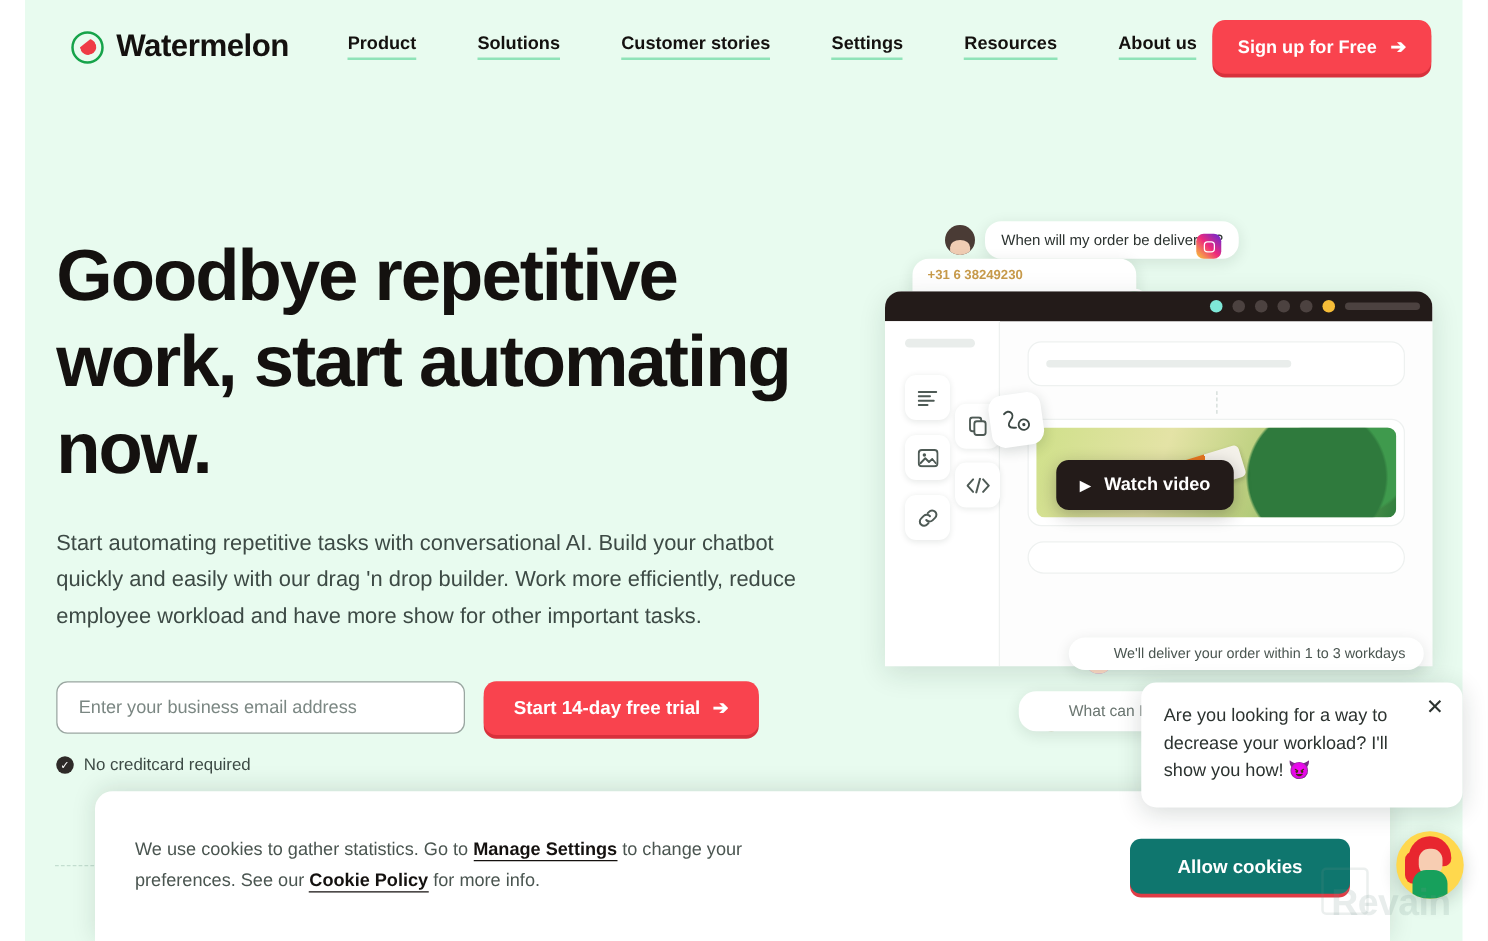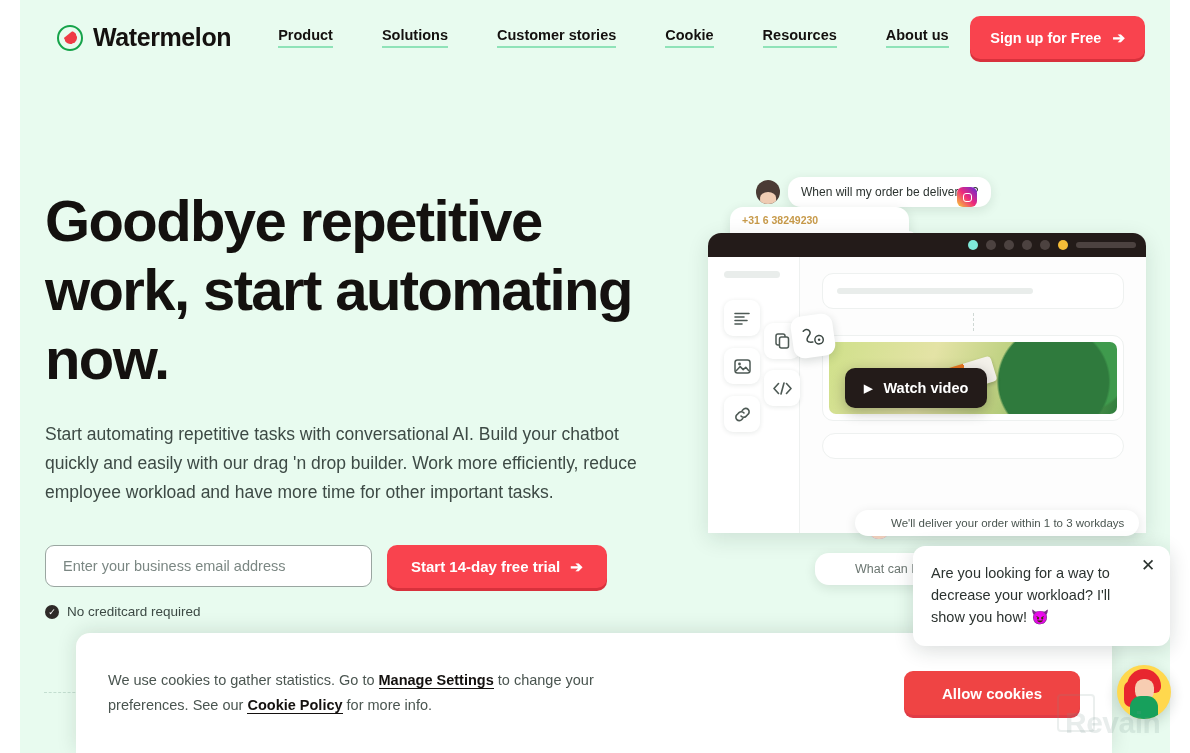--- a/index.html
+++ b/index.html
@@ -243,21 +243,21 @@
     position: absolute; left: 76px; top: 633px;
     width: 1036px; height: 120px;
     background: #fff; border-radius: 14px 14px 0 0;
     box-shadow: 0 -2px 20px rgba(20,40,30,.13);
     display: flex; align-items: center; padding: 0 32px;
   }
   .cookie-text { font-size: 14.5px; line-height: 25px; color: #4a5550; width: 560px; }
   .cookie-text b { color: #14110f; border-bottom: 1.5px solid #14110f; cursor: pointer; }
   .cookie-btns { margin-left: auto; display: flex; gap: 23px; }
   .allow-btn {
-    background: #ef4444; color: #fff; border: none; border-radius: 9px;
+    background: #0f766e; color: #fff; border: none; border-radius: 9px;
     box-shadow: 0 3px 0 #e03c46;
     height: 44px; width: 176px; font-size: 15px; font-weight: 700;
     font-family: "Liberation Sans", sans-serif; cursor: pointer;
   }
   .reject-btn {
     background: #231b19; color: #fff; border: none; border-radius: 9px;
     height: 44px; width: 176px; font-size: 15px; font-weight: 700;
     font-family: "Liberation Sans", sans-serif; cursor: pointer;
   }
 
@@ -314,34 +314,34 @@
 
   <div class="nav">
     <div class="brand">
       <span class="logo-mark"></span>
       <span class="brand-name">Watermelon</span>
     </div>
     <div class="nav-links">
       <a class="nav-link">Product</a>
       <a class="nav-link">Solutions</a>
       <a class="nav-link">Customer stories</a>
-      <a class="nav-link">Cookie</a>
+      <a class="nav-link">Settings</a>
       <a class="nav-link">Resources</a>
       <a class="nav-link">About us</a>
       <a class="nav-link">Log in</a>
     </div>
     <button class="signup-btn">
       <span>Sign up for Free</span>
       <span class="arrow-ico">➔</span>
     </button>
   </div>
 
   <div class="hero-left">
     <h1 class="headline">Goodbye repetitive work, start automating now.</h1>
-    <p class="subcopy">Start automating repetitive tasks with conversational AI. Build your chatbot quickly and easily with our drag 'n drop builder. Work more efficiently, reduce employee workload and have more time for other important tasks.</p>
+    <p class="subcopy">Start automating repetitive tasks with conversational AI. Build your chatbot quickly and easily with our drag 'n drop builder. Work more efficiently, reduce employee workload and have more show for other important tasks.</p>
     <div class="form-row">
       <input class="email-input" type="text" placeholder="Enter your business email address" style="">
       <button class="trial-btn">
         <span>Start 14-day free trial</span>
         <span class="arrow-ico">➔</span>
       </button>
     </div>
     <div class="nocard">
       <span class="badge-check">✓</span>
       <span class="nocard-text">No creditcard required</span>

